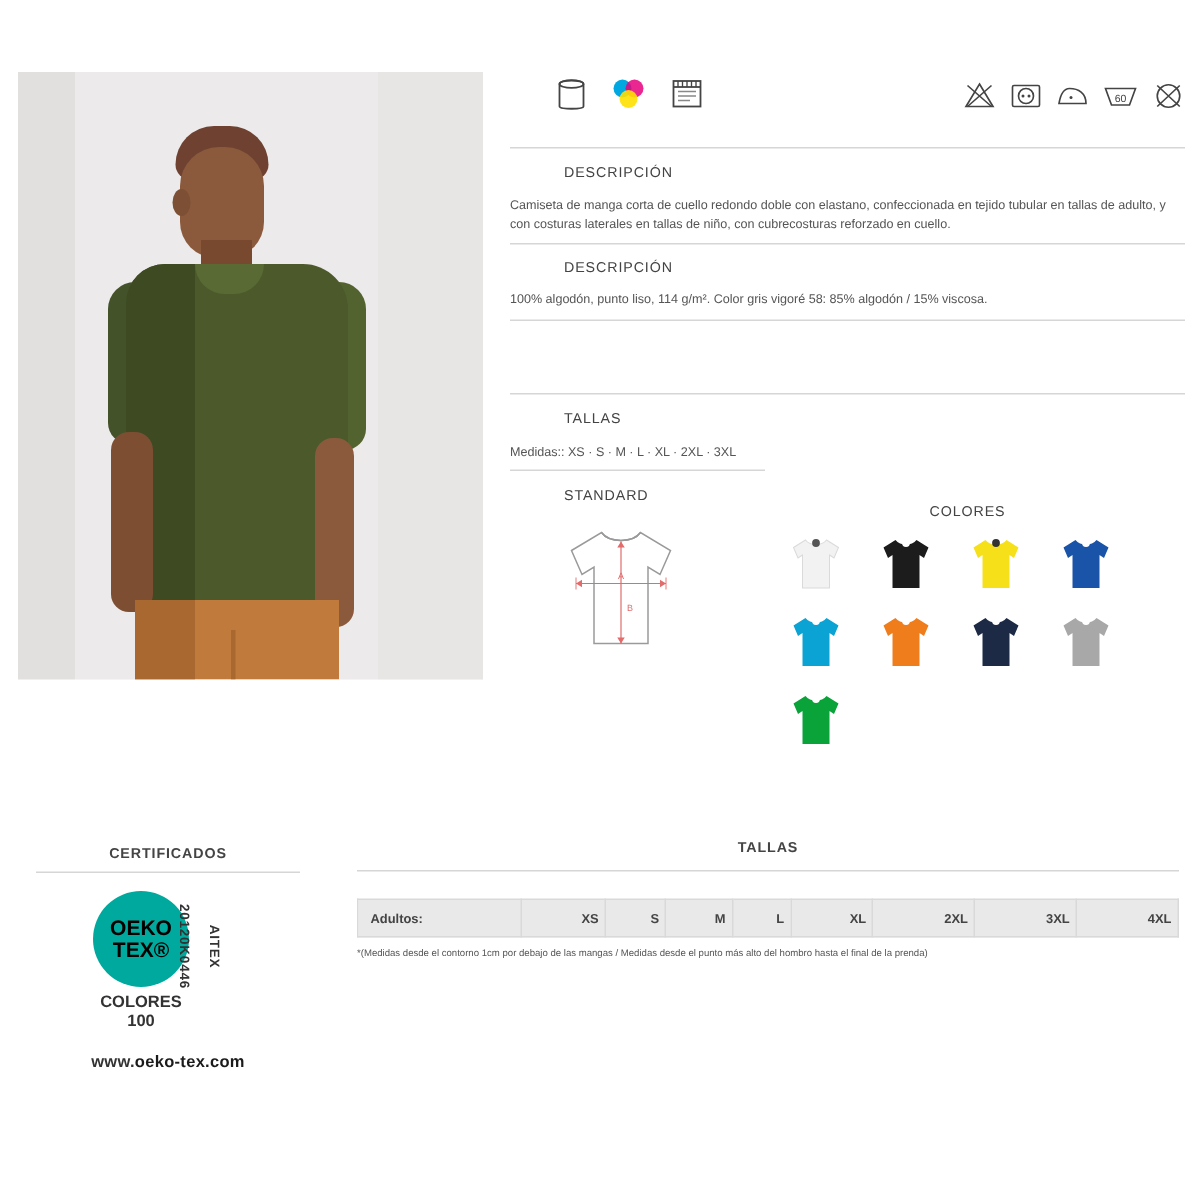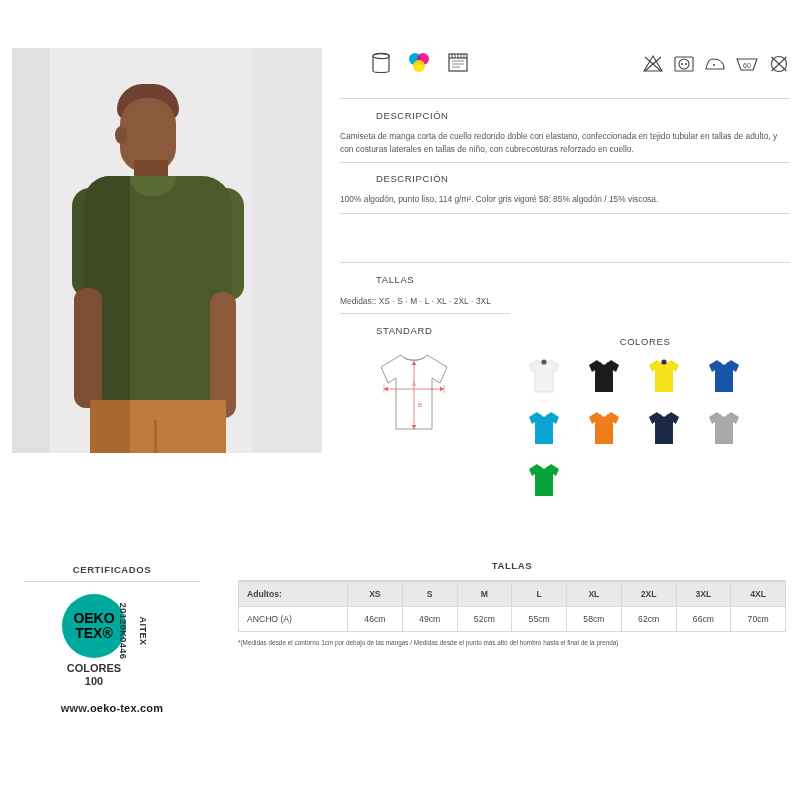--- a/index.html
+++ b/index.html
@@ -164,22 +164,22 @@
   #oeko-url { margin-top: 8px; font-size: 11px; font-weight: bold; color: #333; letter-spacing: .2px; }
   #oeko-url .dark { color: #1b1b1b; }
 
   
   #tallas-block { position: absolute; left: 238px; top: 560px; width: 548px; }
   #tallas-heading {
     text-align: center; font-size: 9.5px; font-weight: bold;
     letter-spacing: .6px; color: #444; padding-bottom: 9px;
     border-bottom: 1px solid #d6d6d6;
   }
-  table { border-collapse: collapse; width: 100%; font-size: 8.6px; }
-  th, td { border: 1px solid #d9d9d9; padding: 7px 4px; text-align: center; color: #444; }
+  table { border-collapse: collapse; width: 100%; margin-top: 18px; font-size: 8.6px; }
+  th, td { border: 1px solid #d9d9d9; padding: 7px 4px; text-align: right; color: #444; }
   th.lbl, td.lbl { text-align: left; padding-left: 8px; width: 96px; }
   thead th { background: #e9e9e9; font-weight: bold; }
   #table-note { margin-top: 7px; font-size: 6.4px; color: #555; }
 </style>
 </head>
 <body>
 
 <div id="photo">
   <div class="ph-bg-left"></div>
   <div class="ph-bg-right"></div>
@@ -387,27 +387,16 @@
         <th>S</th>
         <th>M</th>
         <th>L</th>
         <th>XL</th>
         <th>2XL</th>
         <th>3XL</th>
         <th>4XL</th>
       </tr>
     </thead>
     <tbody>
-      <tr>
-        <td class="lbl">ANCHO (A)</td>
-        <td>46cm</td>
-        <td>49cm</td>
-        <td>52cm</td>
-        <td>55cm</td>
-        <td>58cm</td>
-        <td>62cm</td>
-        <td>66cm</td>
-        <td>70cm</td>
-      </tr>
     </tbody>
   </table>
   <div id="table-note">*(Medidas desde el contorno 1cm por debajo de las mangas / Medidas desde el punto más alto del hombro hasta el final de la prenda)</div>
 </div>
 
 </body></html>

